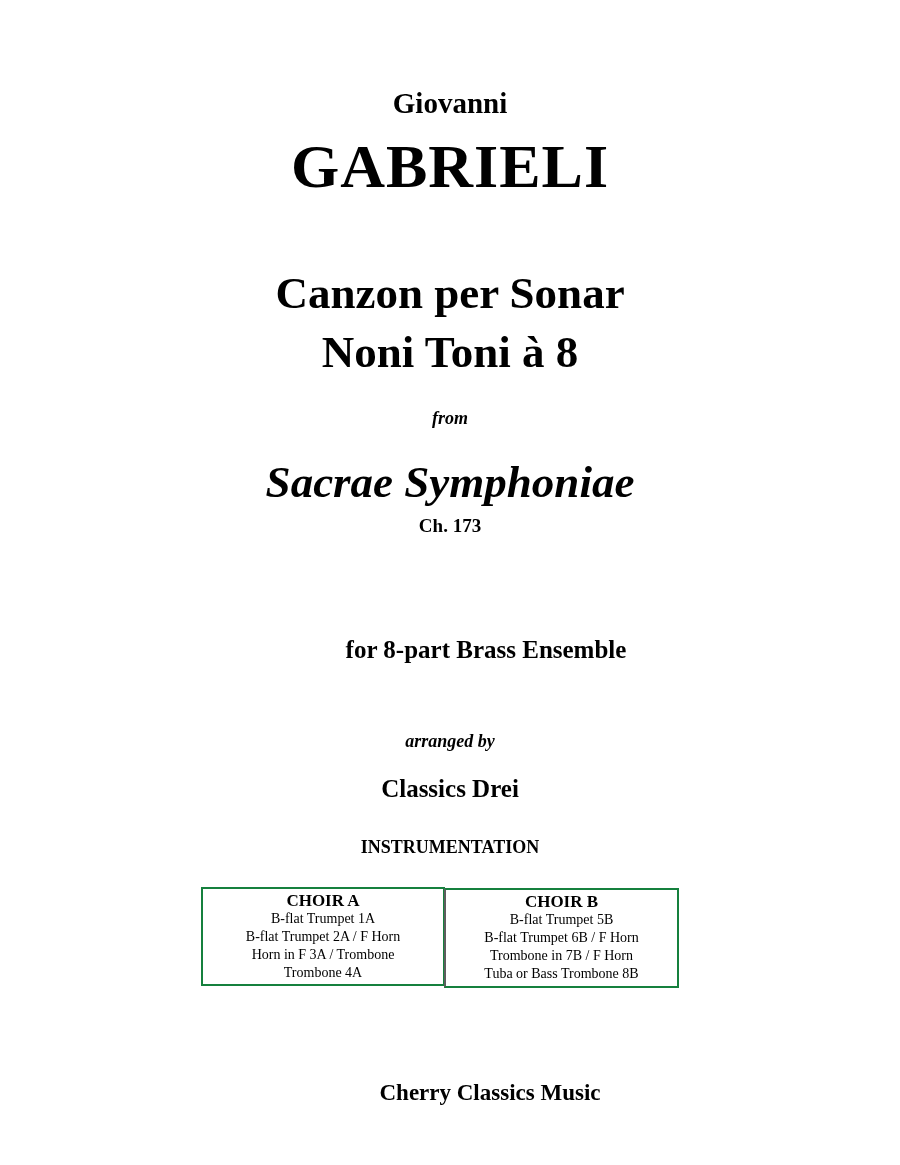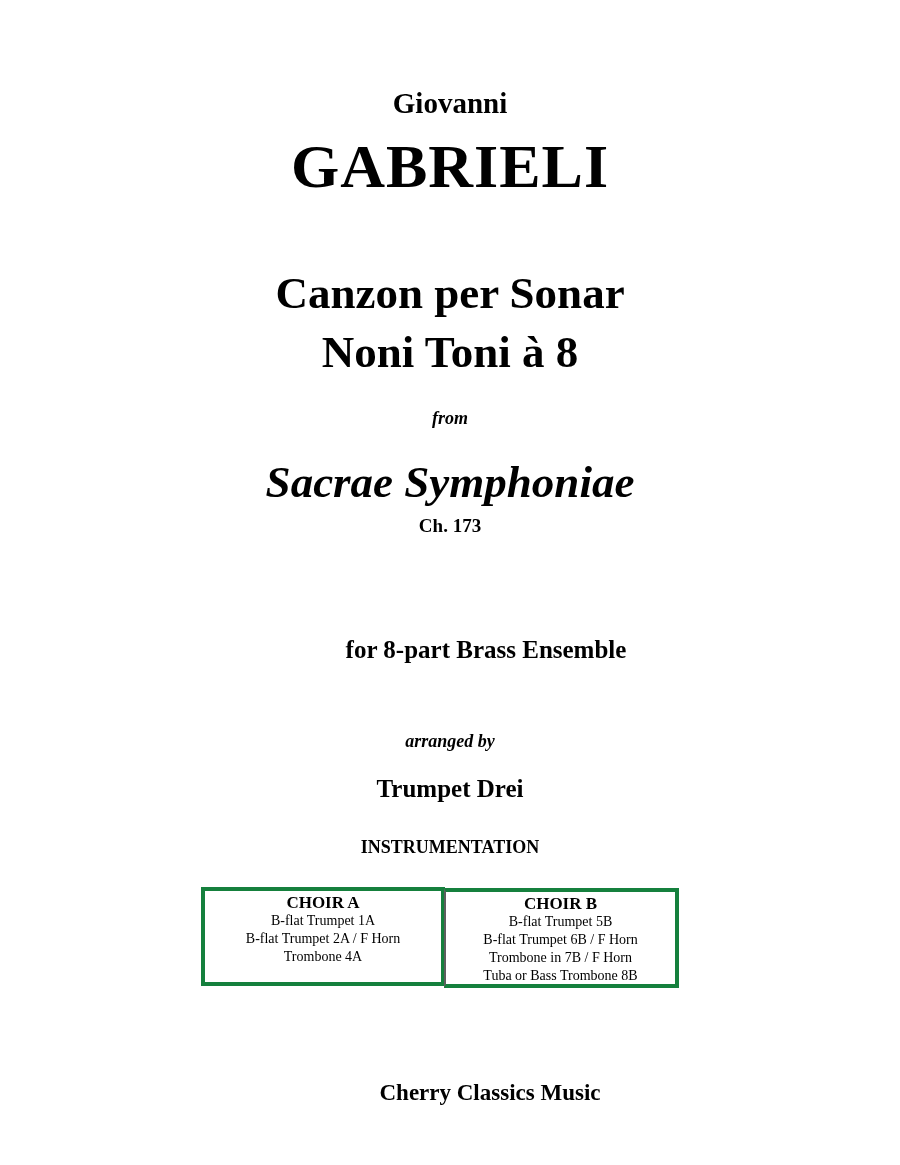--- a/index.html
+++ b/index.html
@@ -19,21 +19,21 @@
     .collection { top: 460px; font-size: 45px; font-weight: bold; font-style: italic; }
     .catalog { top: 516px; font-size: 19px; font-weight: bold; }
     .scoring { top: 637px; font-size: 25px; font-weight: bold; margin-left: 36px; }
     .arranged { top: 732px; font-size: 18px; font-weight: bold; font-style: italic; }
     .arranger { top: 776px; font-size: 25px; font-weight: bold; }
     .instr-heading { top: 838px; font-size: 18px; font-weight: bold; }
     .publisher { top: 1081px; font-size: 23px; font-weight: bold; padding-left: 40px; }
 
     .choir-box {
       position: absolute; box-sizing: border-box;
-      border: 4px solid #15803d; text-align: center;
+      border: 2px solid #15803d; text-align: center;
       padding-top: 3px;
     }
     .choir-a { left: 201px; top: 887px; width: 244px; height: 99px; }
     .choir-b { left: 444px; top: 888px; width: 235px; height: 100px; border-left: 2px solid #5e5e5e; }
     .choir-title { font-size: 17px; font-weight: bold; line-height: 17px; margin-bottom: 1px; }
     .choir-item { font-size: 14px; line-height: 18px; }
   </style>
 </head>
 <body>
 
@@ -44,28 +44,29 @@
   <div class="line title-1">Canzon per Sonar</div>
   <div class="line title-2">Noni Toni à 8</div>
 
   <div class="line from">from</div>
   <div class="line collection">Sacrae Symphoniae</div>
   <div class="line catalog">Ch. 173</div>
 
   <div class="line scoring">for 8-part Brass Ensemble</div>
 
   <div class="line arranged">arranged by</div>
-  <div class="line arranger">Trumpet Drei</div>
+  <div class="line arranger">Classics Drei</div>
 
   <div class="line instr-heading">INSTRUMENTATION</div>
 
   <div class="choir-box choir-a">
     <div class="choir-title">CHOIR A</div>
     <div class="choir-item">B-flat Trumpet 1A</div>
     <div class="choir-item">B-flat Trumpet 2A / F Horn</div>
+    <div class="choir-item">Horn in F 3A / Trombone</div>
     <div class="choir-item">Trombone 4A</div>
   </div>
 
   <div class="choir-box choir-b">
     <div class="choir-title">CHOIR B</div>
     <div class="choir-item">B-flat Trumpet 5B</div>
     <div class="choir-item">B-flat Trumpet 6B / F Horn</div>
     <div class="choir-item">Trombone in 7B / F Horn</div>
     <div class="choir-item">Tuba or Bass Trombone 8B</div>
   </div>

